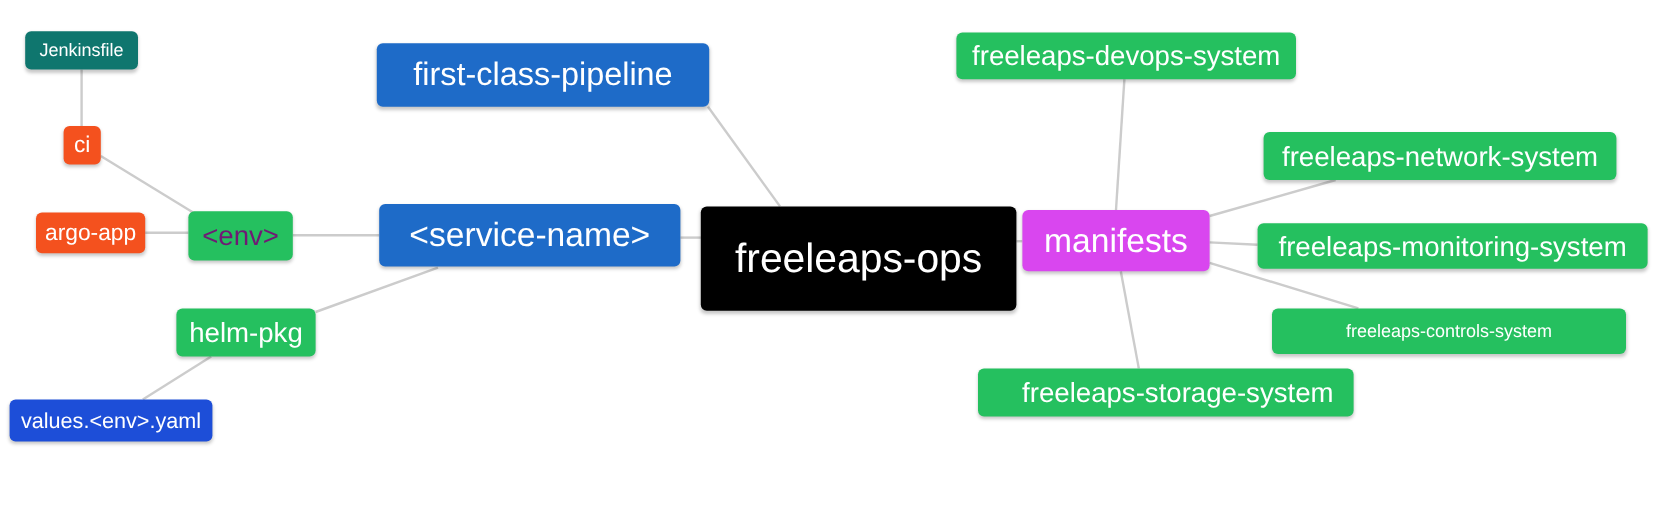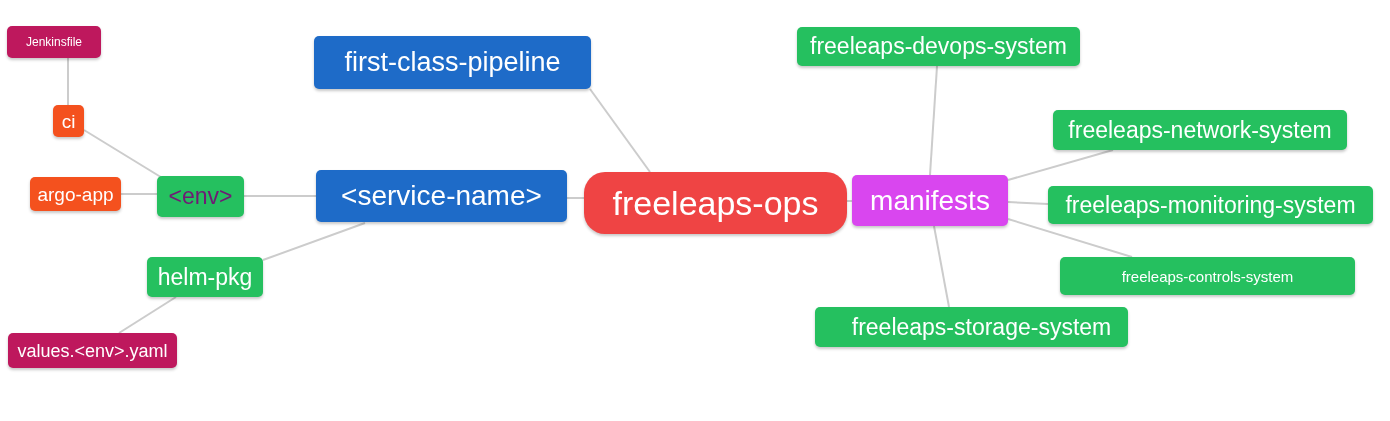--- a/index.html
+++ b/index.html
@@ -50,29 +50,29 @@
       <line x1="590" y1="89" x2="650" y2="172" stroke="#CCCCCC" stroke-width="2"></line>
       <line x1="567" y1="198" x2="584" y2="198" stroke="#CCCCCC" stroke-width="2"></line>
       <line x1="847" y1="201" x2="852" y2="201" stroke="#CCCCCC" stroke-width="2"></line>
       <line x1="930" y1="175" x2="937" y2="66" stroke="#CCCCCC" stroke-width="2"></line>
       <line x1="1008" y1="180" x2="1113" y2="150" stroke="#CCCCCC" stroke-width="2"></line>
       <line x1="1008" y1="202" x2="1048" y2="204" stroke="#CCCCCC" stroke-width="2"></line>
       <line x1="1008" y1="219" x2="1132" y2="257" stroke="#CCCCCC" stroke-width="2"></line>
       <line x1="934" y1="226" x2="949" y2="307" stroke="#CCCCCC" stroke-width="2"></line>
     </svg>
   <div id="nodes">
-      <div class="node" style="left: 7px; top: 26px; width: 94px; height: 32px; font-size: 12px; background: #be185d; color: rgb(255, 255, 255);">Jenkinsfile</div>
+      <div class="node" style="left: 21px; top: 26px; width: 94px; height: 32px; font-size: 15px; background: #0f766e; color: rgb(255, 255, 255);">Jenkinsfile</div>
       <div class="node" style="left: 53px; top: 105px; width: 31px; height: 32px; font-size: 19px; background: rgb(244, 81, 30); color: rgb(255, 255, 255);">ci</div>
       <div class="node" style="left: 30px; top: 177px; width: 91px; height: 34px; font-size: 19px; background: rgb(244, 81, 30); color: rgb(255, 255, 255);">argo-app</div>
       <div class="node" style="left: 157px; top: 176px; width: 87px; height: 41px; font-size: 23px; background: rgb(37, 192, 95); color: #701a75;">&lt;env&gt;</div>
       <div class="node" style="left: 147px; top: 257px; width: 116px; height: 40px; font-size: 23px; background: rgb(37, 192, 95); color: rgb(255, 255, 255);">helm-pkg</div>
-      <div class="node" style="left: 8px; top: 333px; width: 169px; height: 35px; font-size: 18px; background: #be185d; color: rgb(255, 255, 255);">values.&lt;env&gt;.yaml</div>
+      <div class="node" style="left: 8px; top: 333px; width: 169px; height: 35px; font-size: 18px; background: #1d4ed8; color: rgb(255, 255, 255);">values.&lt;env&gt;.yaml</div>
       <div class="node" style="left: 314px; top: 36px; width: 277px; height: 53px; font-size: 27px; background: rgb(30, 107, 200); color: rgb(255, 255, 255);">first-class-pipeline</div>
       <div class="node" style="left: 316px; top: 170px; width: 251px; height: 52px; font-size: 28px; background: rgb(30, 107, 200); color: rgb(255, 255, 255);">&lt;service-name&gt;</div>
-      <div class="node" style="left: 584px; top: 172px; width: 263px; height: 62px; font-size: 34px; background: #ef4444; color: rgb(255, 255, 255); border-radius: 21px;">freeleaps-ops</div>
+      <div class="node" style="left: 584px; top: 172px; width: 263px; height: 87px; font-size: 34px; background: #000000; color: rgb(255, 255, 255);">freeleaps-ops</div>
       <div class="node" style="left: 852px; top: 175px; width: 156px; height: 51px; font-size: 28px; background: #d946ef; color: rgb(255, 255, 255);">manifests</div>
       <div class="node" style="left: 797px; top: 27px; width: 283px; height: 39px; font-size: 23px; background: rgb(37, 192, 95); color: rgb(255, 255, 255);">freeleaps-devops-system</div>
       <div class="node" style="left: 1053px; top: 110px; width: 294px; height: 40px; font-size: 23px; background: rgb(37, 192, 95); color: rgb(255, 255, 255);">freeleaps-network-system</div>
       <div class="node" style="left: 1048px; top: 186px; width: 325px; height: 38px; font-size: 23px; background: rgb(37, 192, 95); color: rgb(255, 255, 255);">freeleaps-monitoring-system</div>
       <div class="node" style="left: 1060px; top: 257px; width: 295px; height: 38px; font-size: 15px; background: rgb(37, 192, 95); color: rgb(255, 255, 255);">freeleaps-controls-system</div>
       <div class="node" style="left: 815px; top: 307px; width: 293px; height: 40px; font-size: 23px; background: rgb(37, 192, 95); color: rgb(255, 255, 255); padding-left: 20px;">freeleaps-storage-system</div>
     </div>
 </div>
 
 </body></html>

